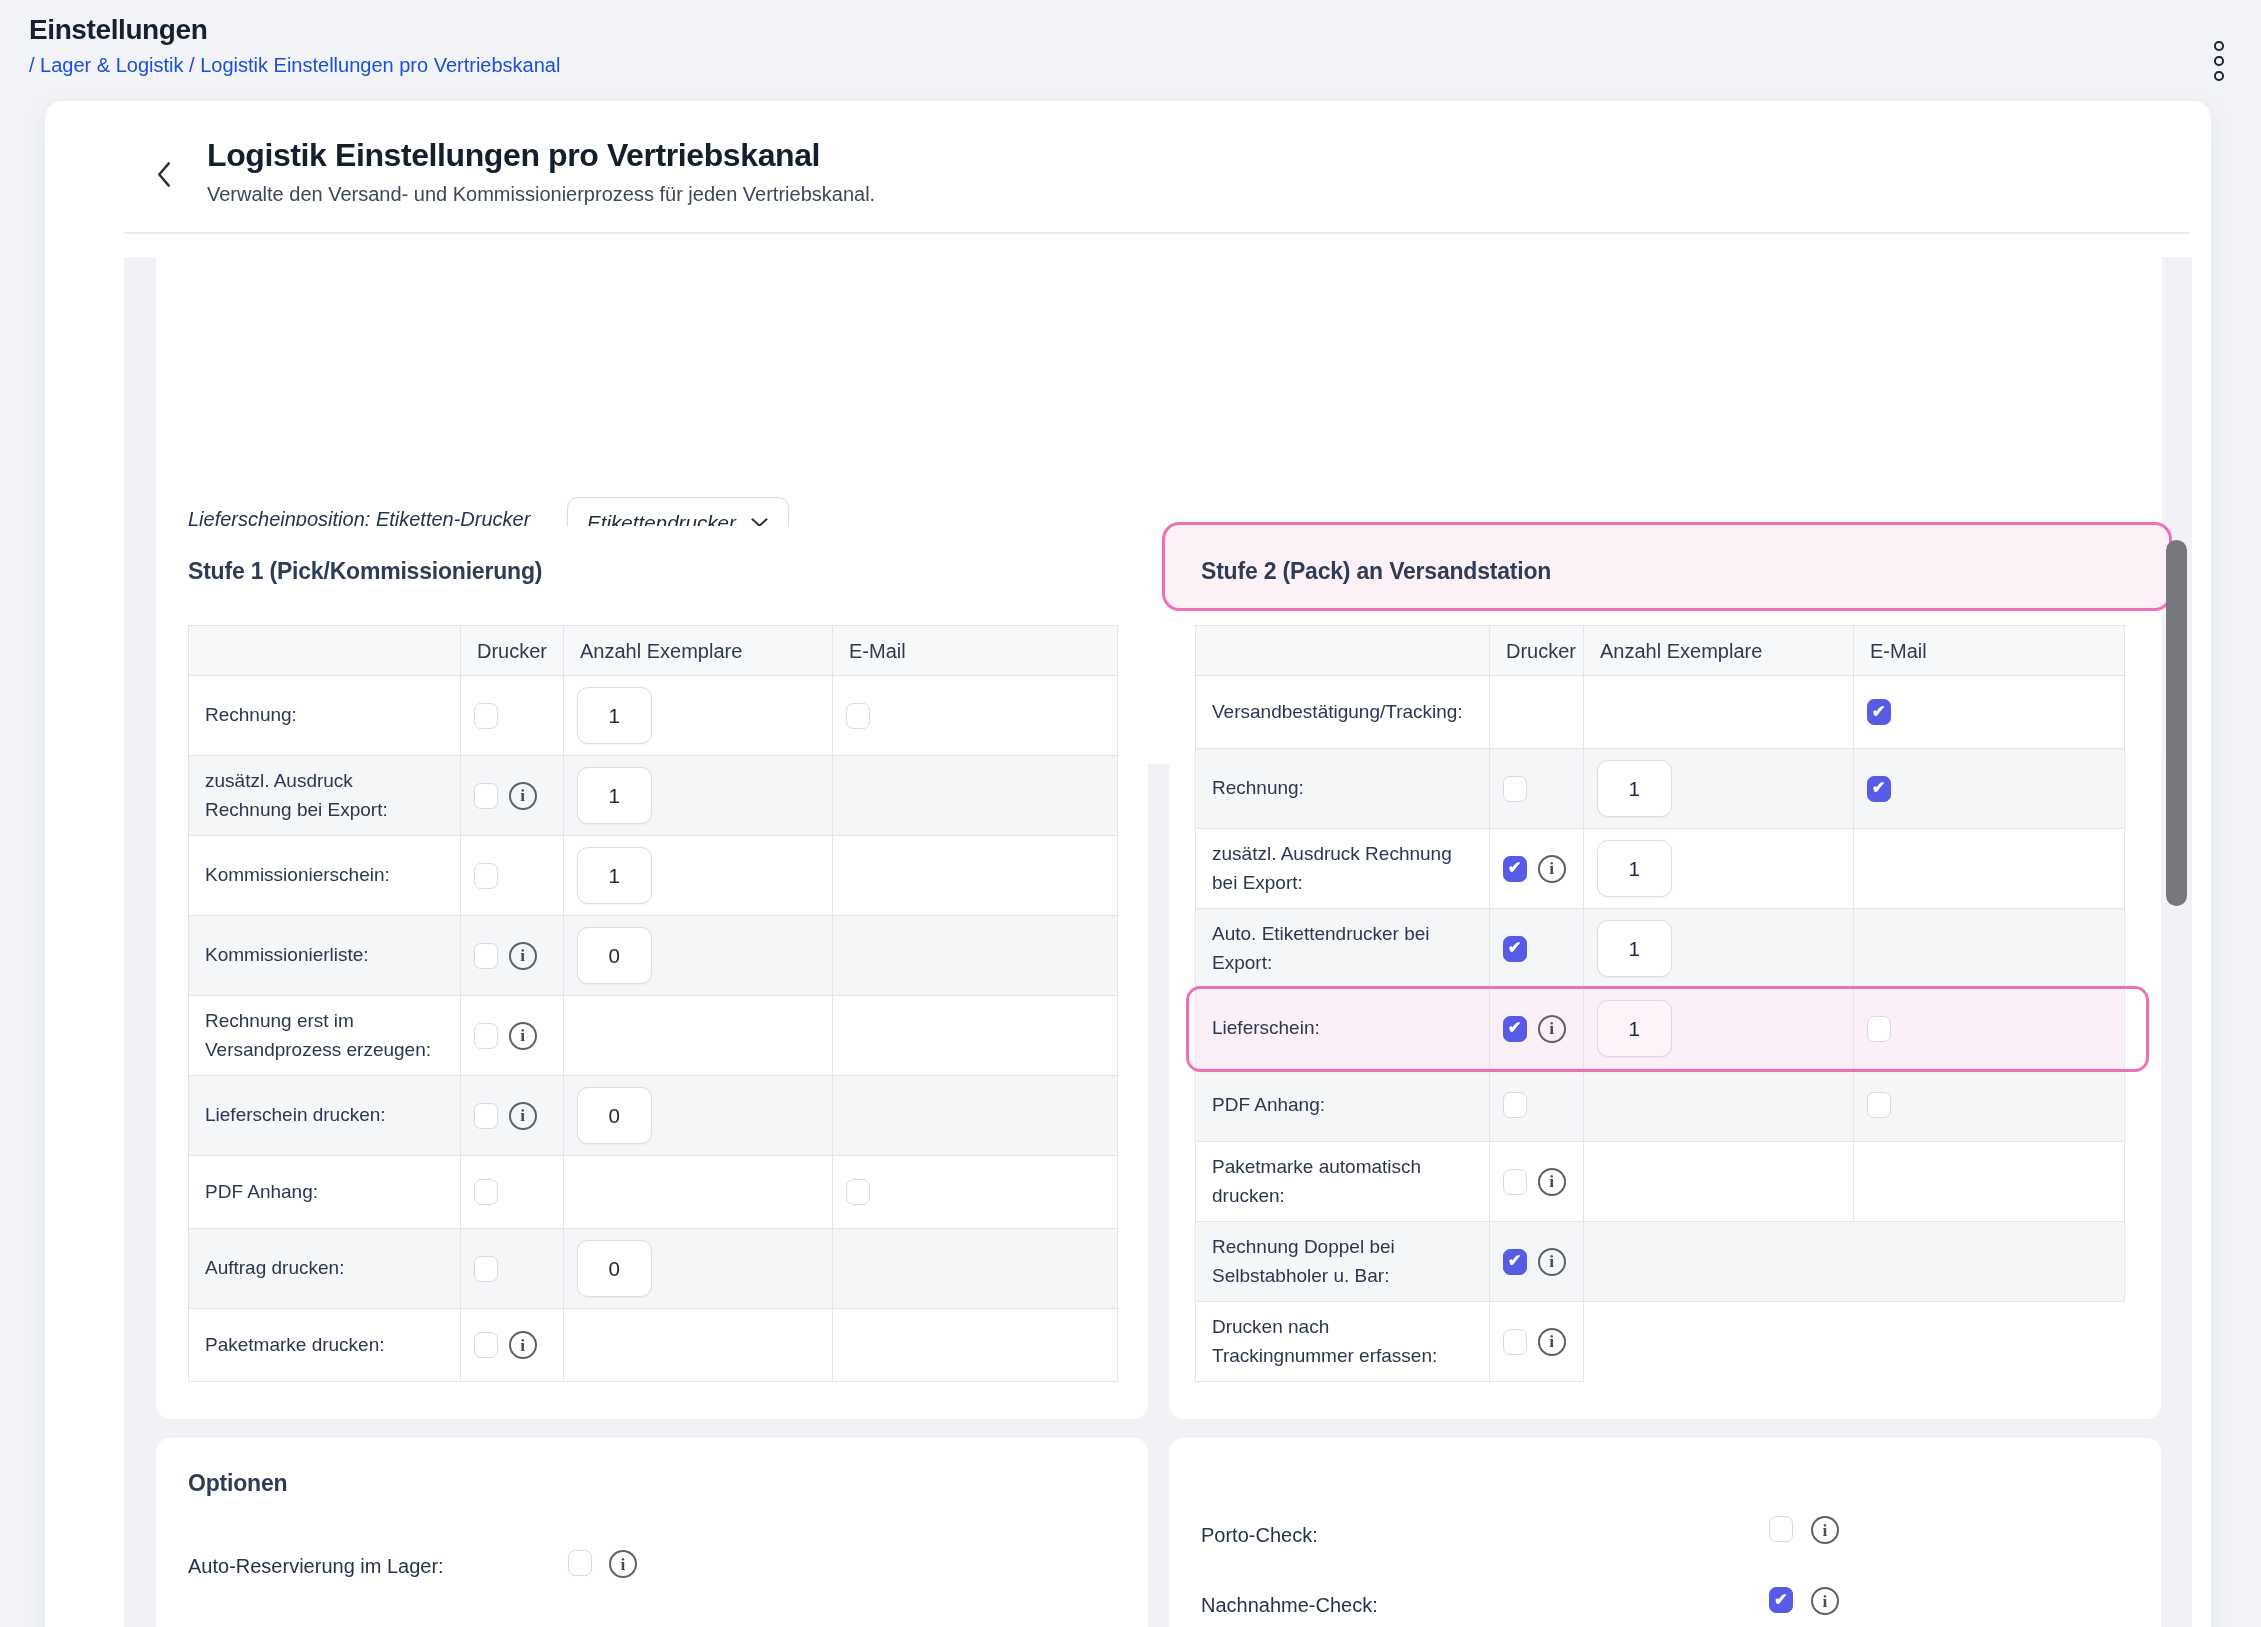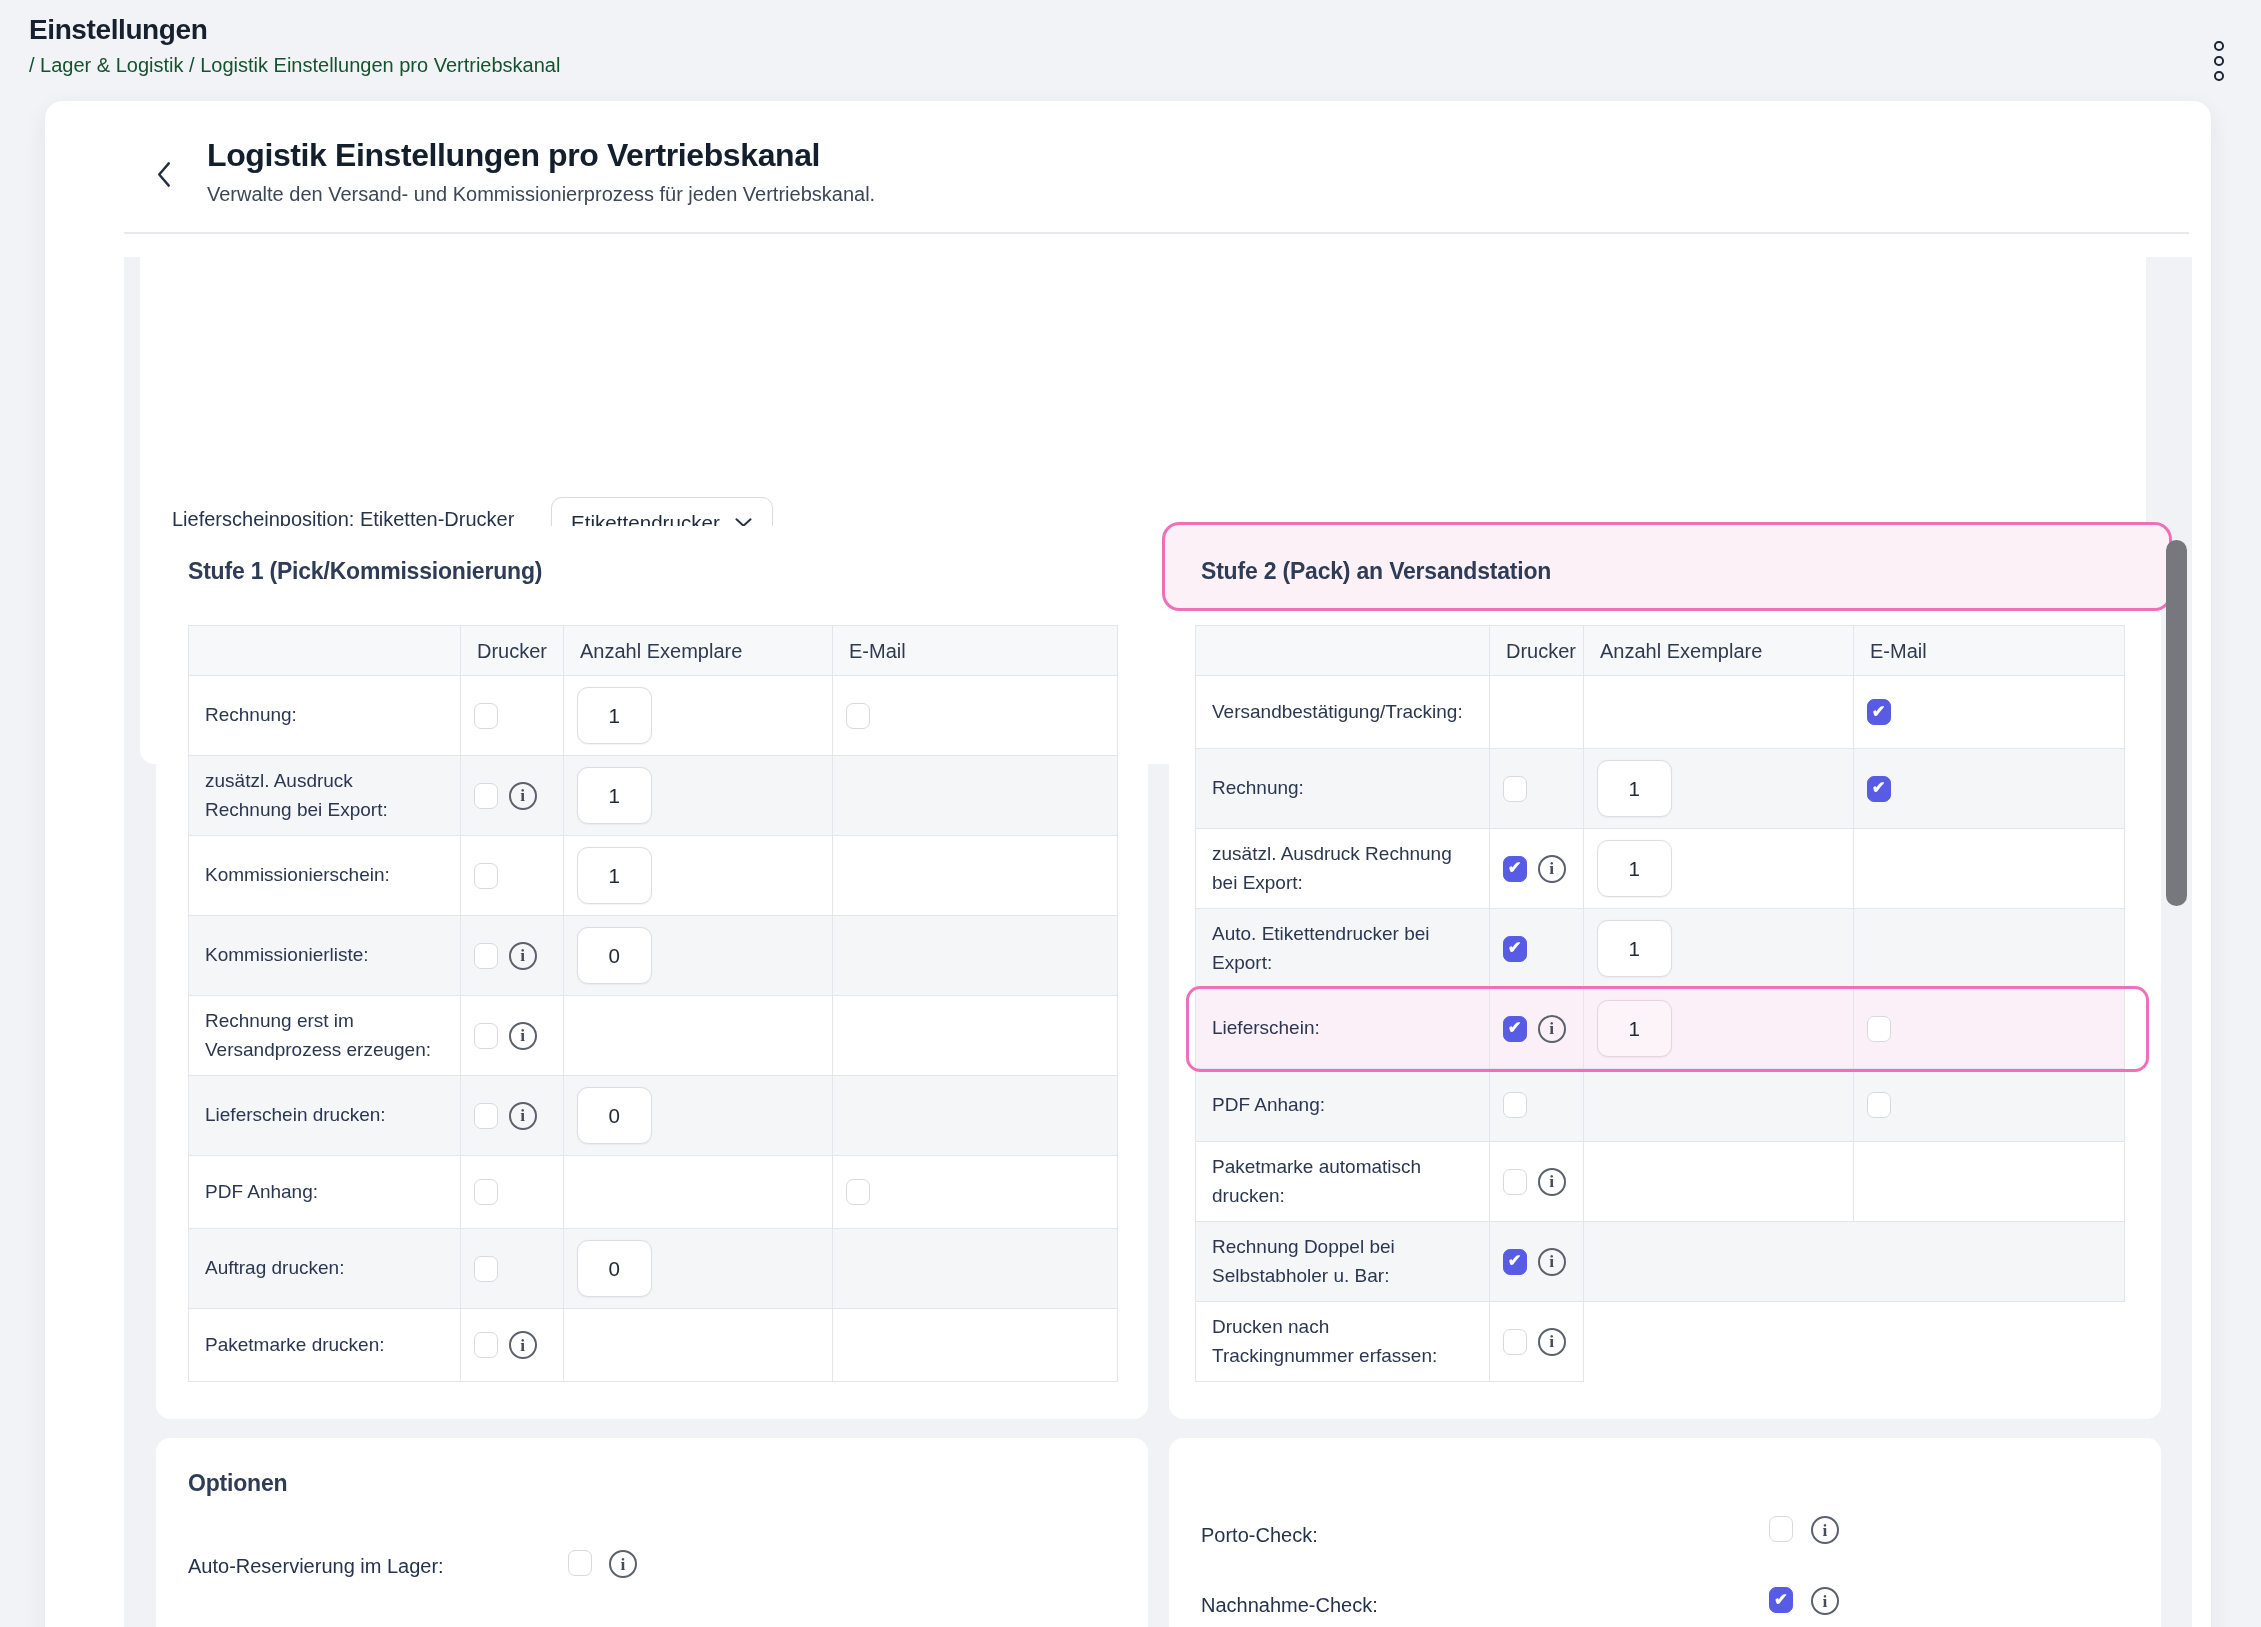--- a/index.html
+++ b/index.html
@@ -2,36 +2,36 @@
 <html style="font-size:12.7px"><head>
 <meta charset="utf-8">
 <style>
   * { margin:0; padding:0; box-sizing:border-box; }
   html,body { width:2261px; height:1628px; overflow:hidden; background:#f1f3f6;
     font-family:"Liberation Sans", sans-serif; color:#25324a; }
   .stage { position:relative; width:1902px; height:1628px; }
 
   
   .page-title { position:absolute; left:29px; top:14.3px; font-size:28px; font-weight:700; color:#16202e; letter-spacing:-0.4px; }
-  .breadcrumb { position:absolute; left:29px; top:54px; font-size:20px; color:#14532d; }
+  .breadcrumb { position:absolute; left:29px; top:54px; font-size:20px; color:#1d4ed8; }
   .kebab { position:absolute; left:2214px; top:41px; width:32px; height:48px; display:flex; flex-direction:column; align-items:flex-start; gap:5.5px; cursor:pointer; }
   .kebab i { display:block; width:9.5px; height:9.5px; border:2.7px solid #1b2533; border-radius:50%; }
 
   
   .card { position:absolute; left:45px; top:101px; width:2166px; height:1568px;
     background:#fff; border-radius:17.4px; box-shadow:0 8px 24px rgba(25,39,68,0.07); }
   .back-btn { position:absolute; left:95px; top:49px; width:48px; height:48px; display:flex; align-items:center; justify-content:center; cursor:pointer; }
   .card-title { position:absolute; left:162px; top:36px; font-size:32px; font-weight:700; color:#141f2e; letter-spacing:-0.4px; }
   .card-subtitle { position:absolute; left:162px; top:82px; font-size:20px; color:#3c4757; }
   .divider { position:absolute; left:79px; top:131px; width:2065px; height:1.6px; background:#e7e9ed; }
 
   
   .viewport { position:absolute; left:79px; top:156px; width:2068px; height:1371px; background:#f0f2f5; overflow:hidden; }
   .panel { position:absolute; background:#fff; border-radius:14.3px; }
-  .panel-top   { left:16px;   top:-67px;  width:2006px; height:574px; }
+  .panel-top   { left:32px;   top:-67px;  width:2006px; height:574px;font-style:italic; }
   .panel-s1    { left:32px;   top:269px;  width:992px; height:893px; }
   .panel-s2    { left:1045px; top:269px;  width:992px; height:893px; }
   .panel-opt   { left:32px;   top:1181px; width:992px; height:491px; }
   .panel-check { left:1045px; top:1181px; width:992px; height:491px; }
 
   .panel-heading { position:absolute; left:32px; top:32px; font-size:23px; font-weight:700; color:#2e3c55; letter-spacing:-0.2px; }
 
   
   .s2-highlight { position:absolute; left:-7.1px; top:-4px; width:1010px; height:89px;
     background:#fdf1f8; border:3.2px solid #ee70b8; border-radius:17.4px; pointer-events:none; }

